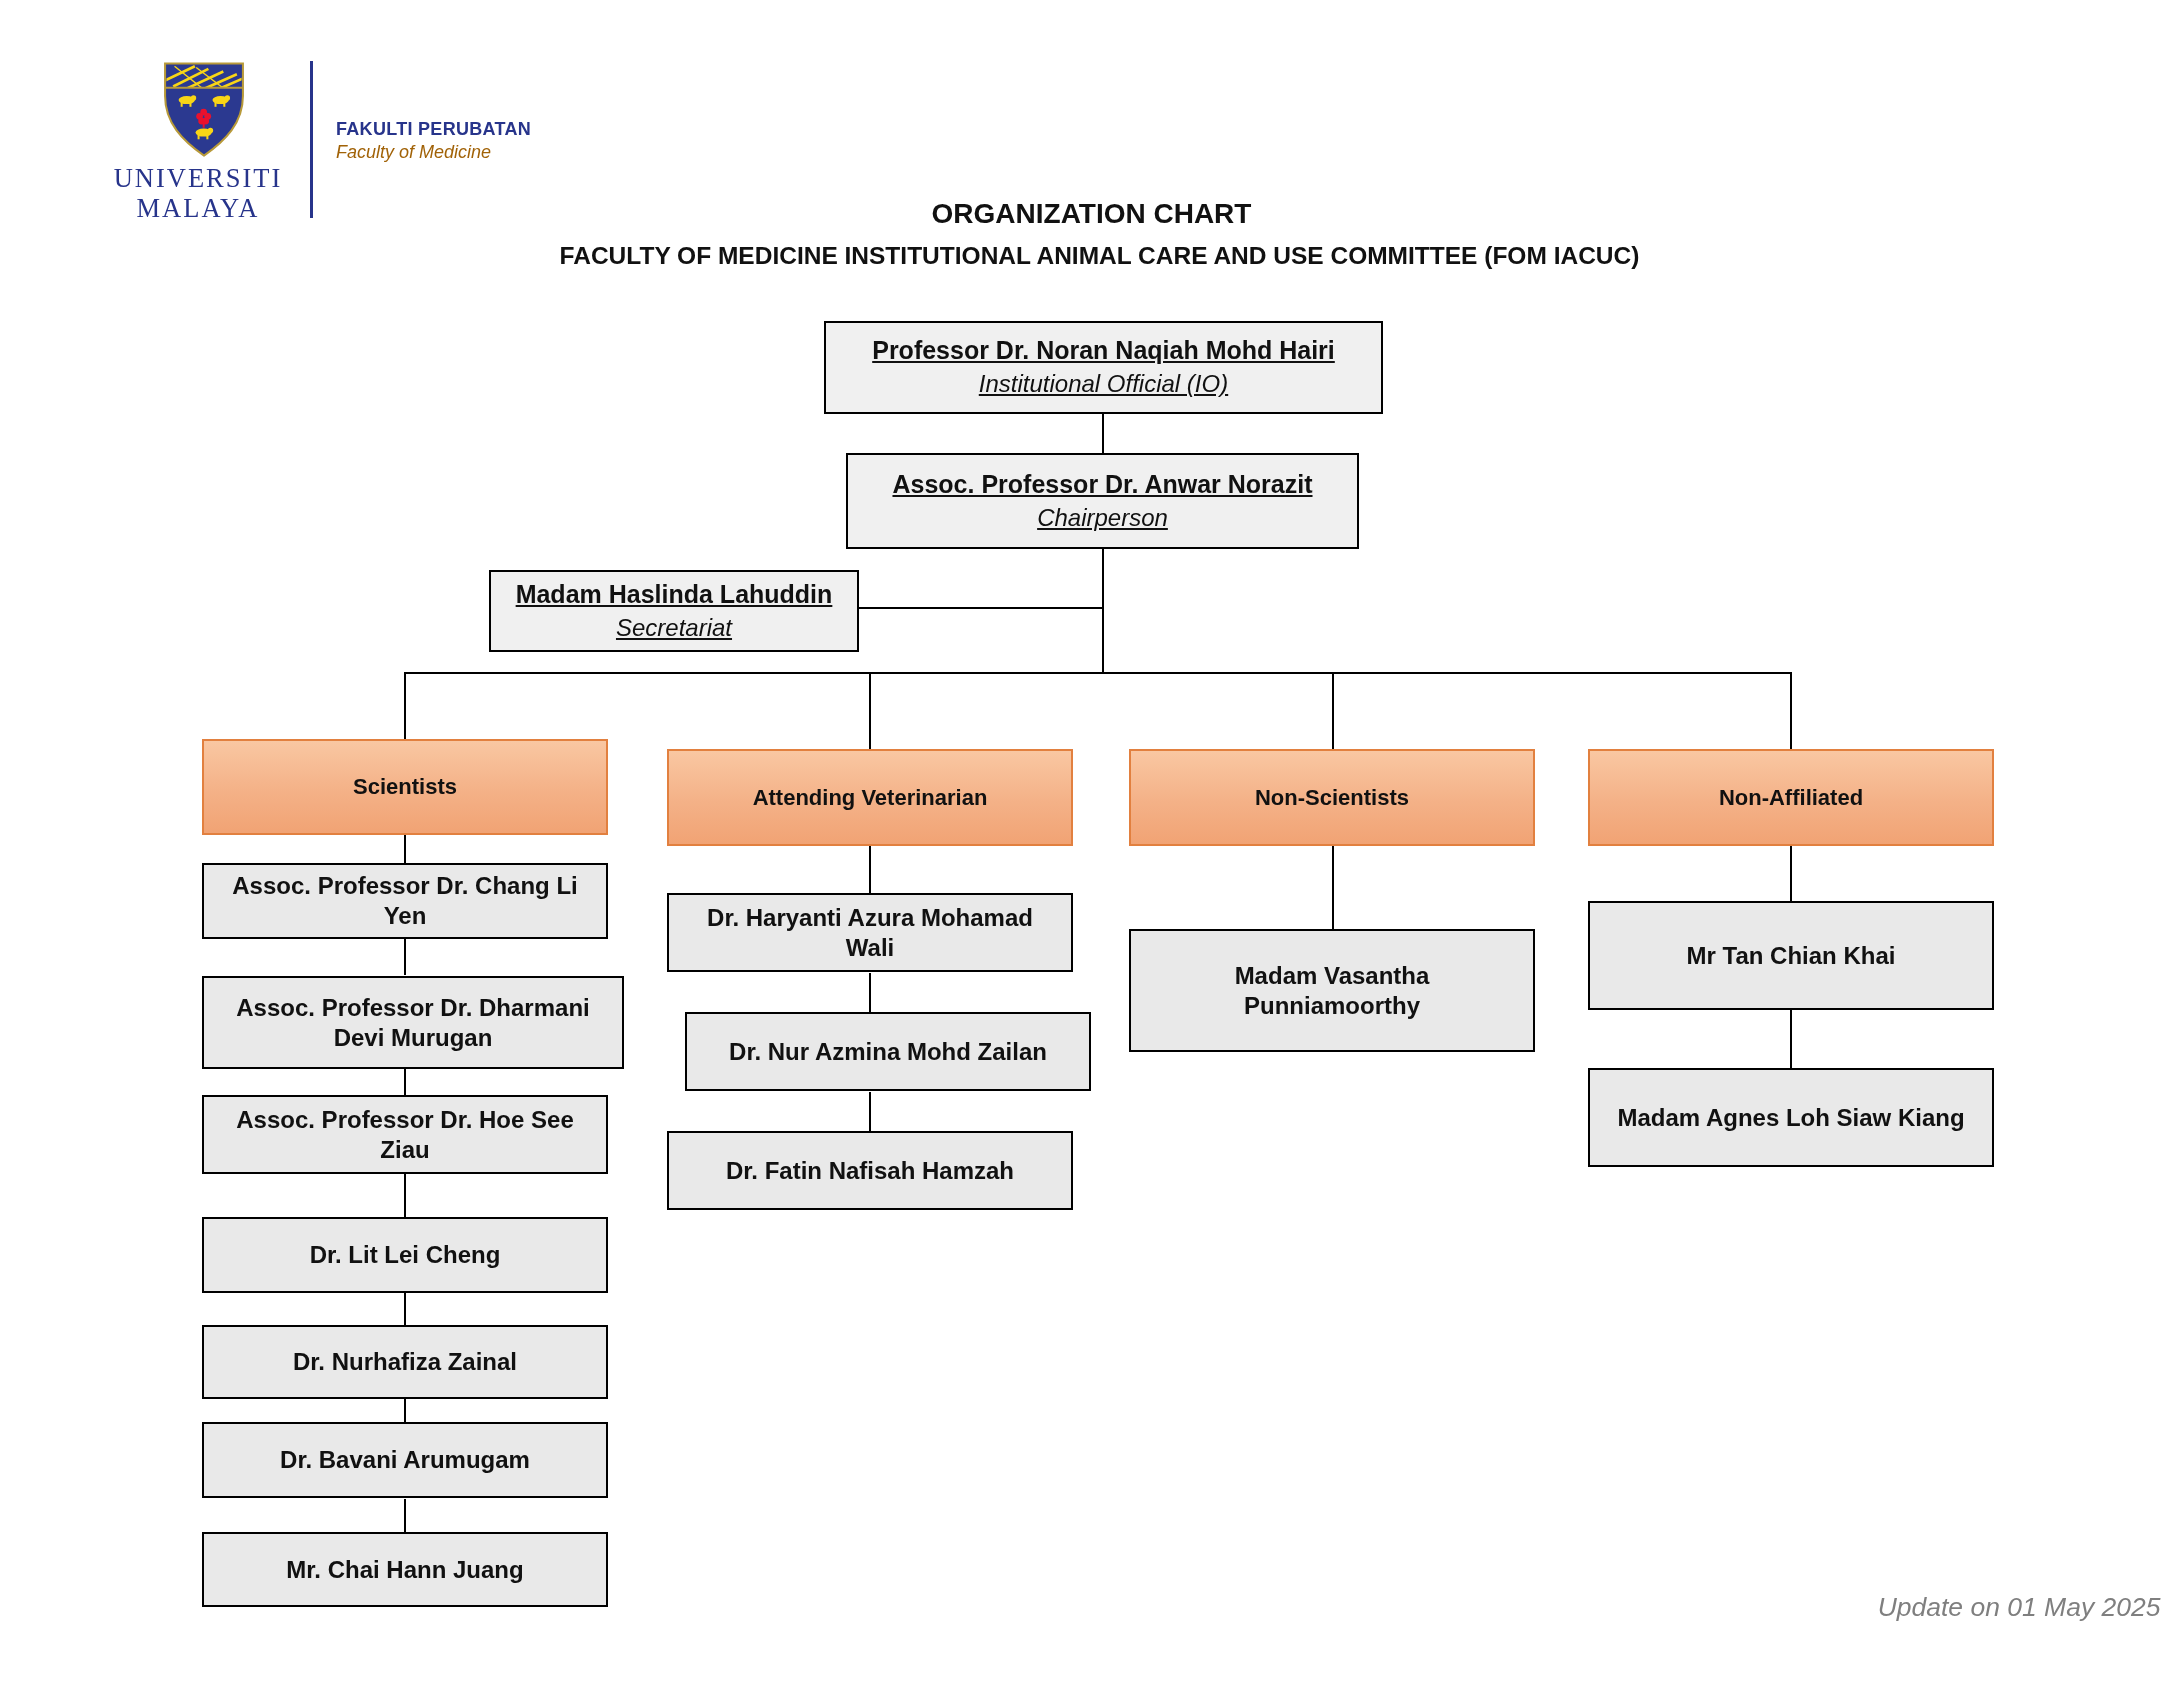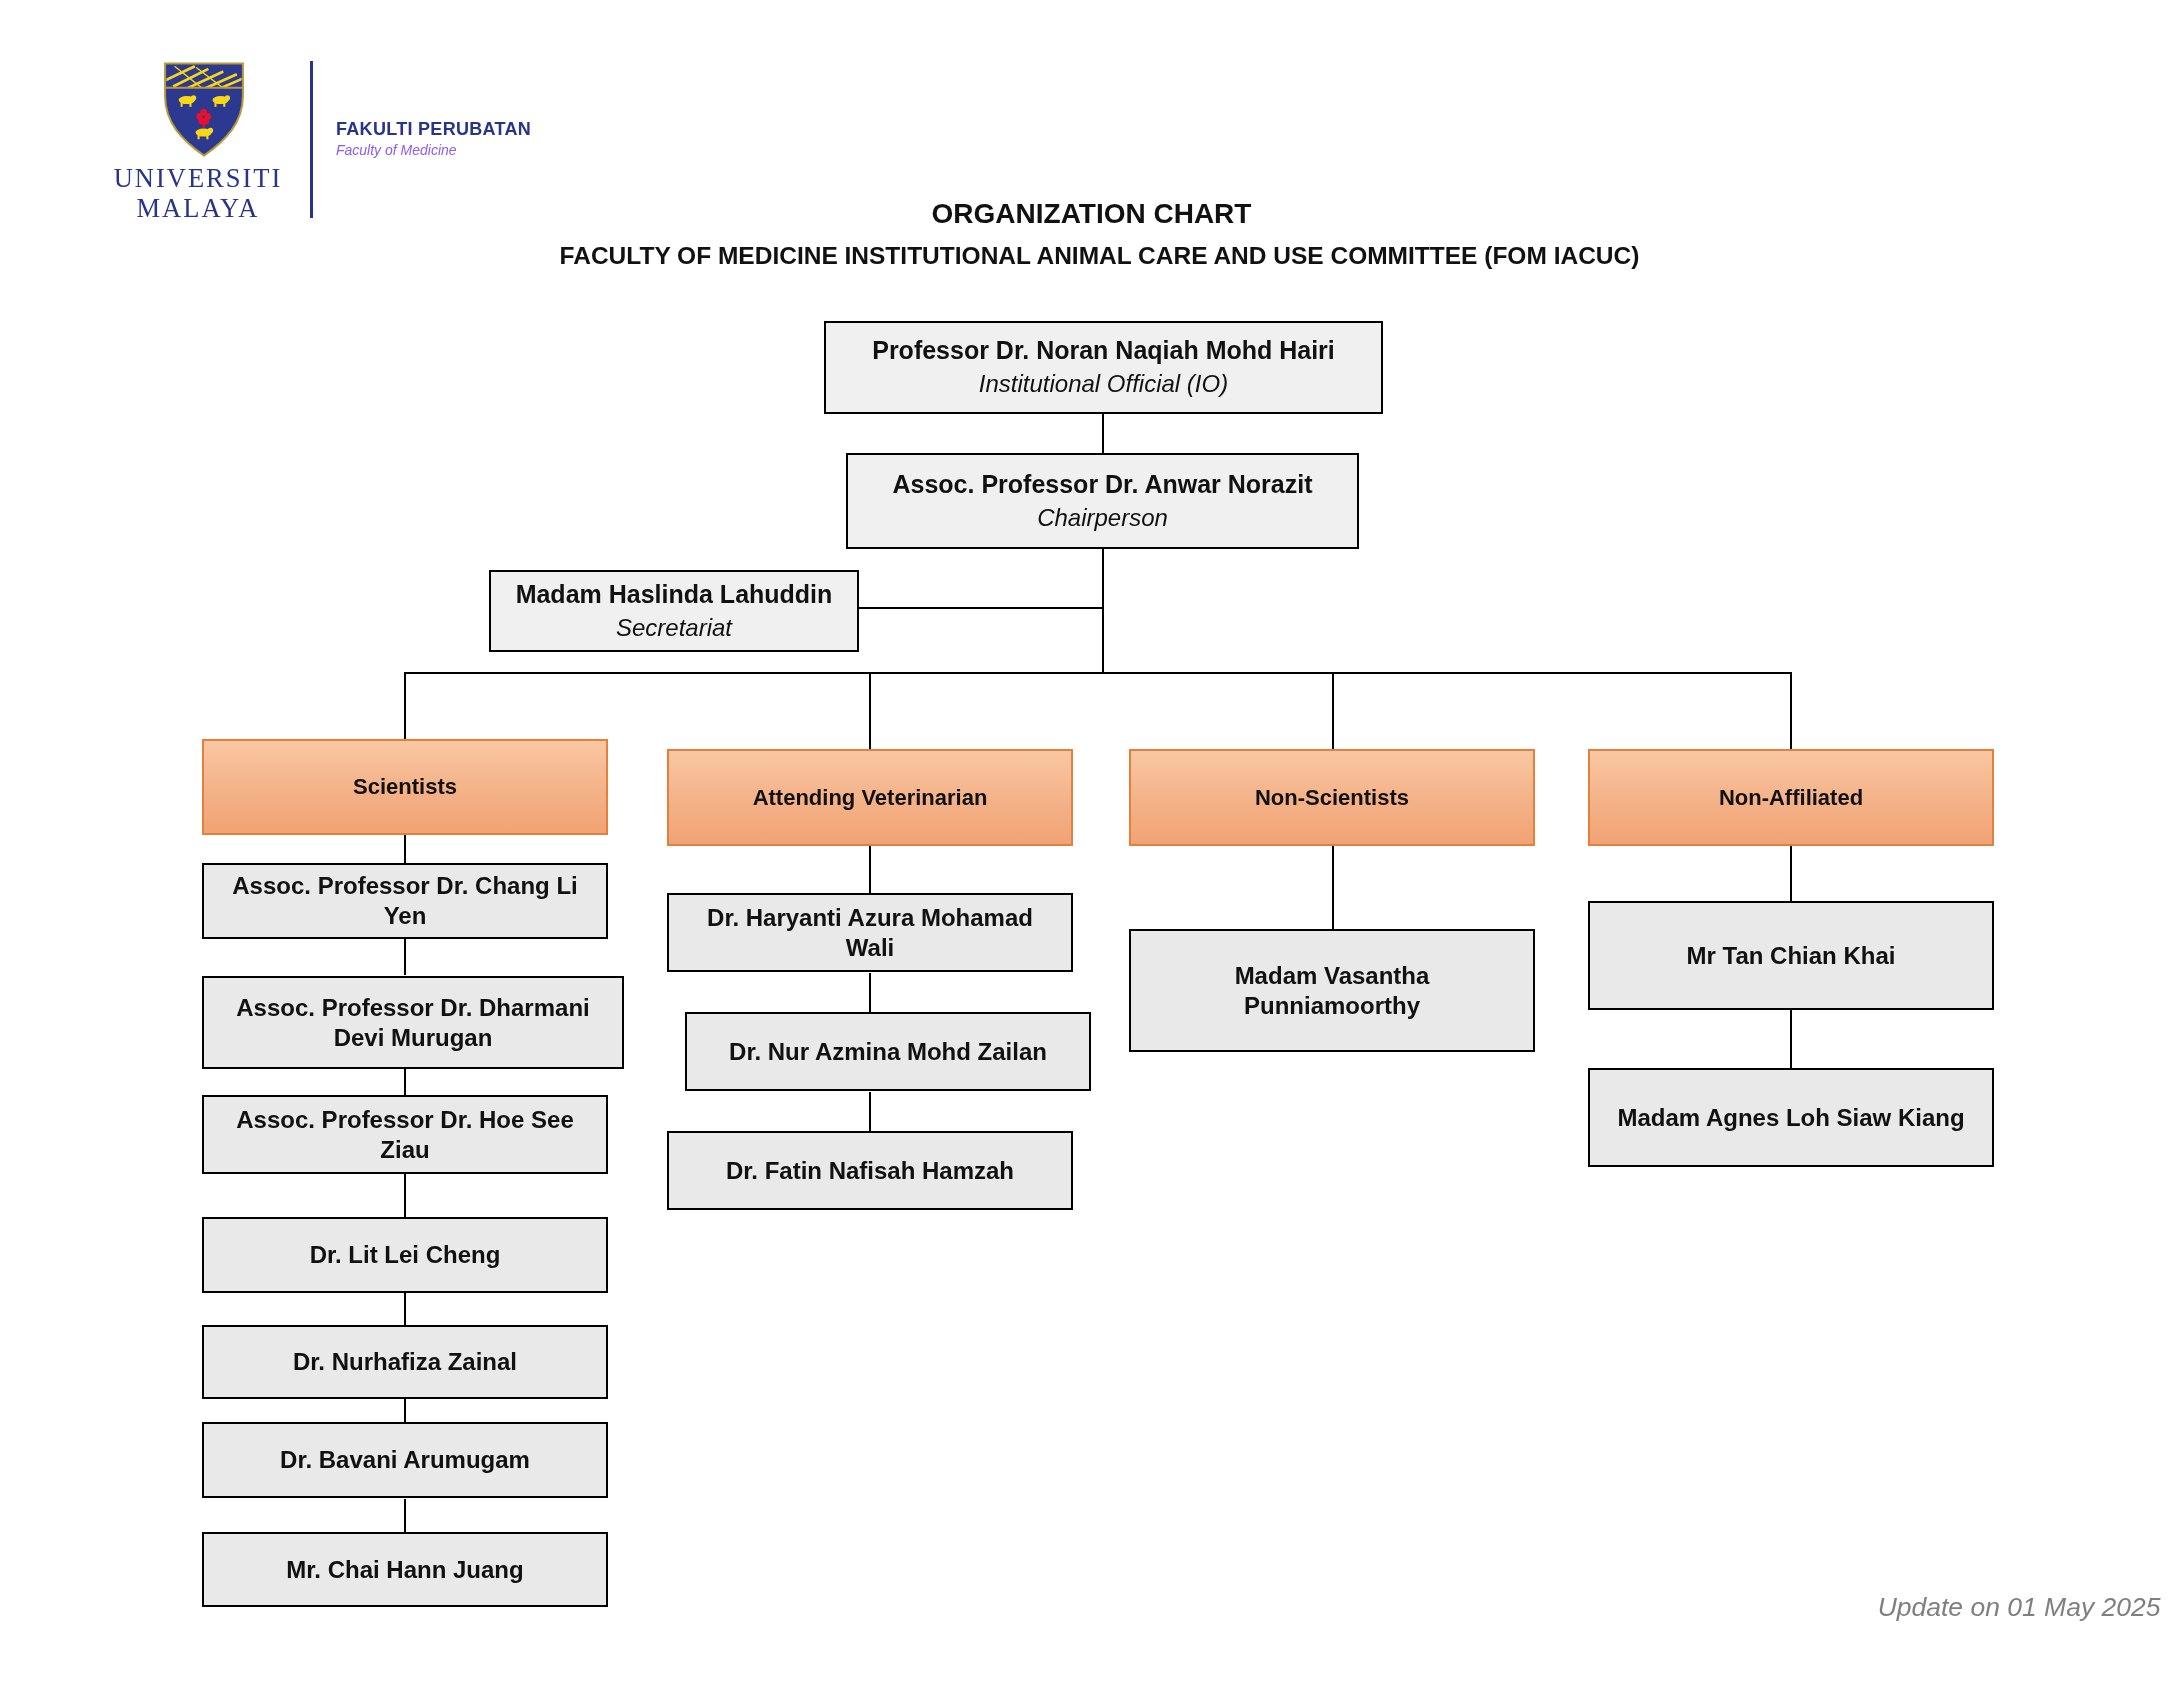--- a/index.html
+++ b/index.html
@@ -6,29 +6,29 @@
   #stage{
     position:relative;width:2183px;height:1687px;background:#ffffff;overflow:hidden;
     font-family:"Liberation Sans",sans-serif;color:#111;
   }
   
   .crest{position:absolute;left:161px;top:60px;width:86px;height:99px;}
   .um-text{position:absolute;left:99px;top:164px;width:198px;text-align:center;
     font-family:"Liberation Serif",serif;color:#27348b;font-size:26.5px;letter-spacing:2px;line-height:1.12;}
   .logo-divider{position:absolute;left:310px;top:61px;width:2.6px;height:157px;background:#27348b;}
   .fac-line1{position:absolute;left:336px;top:119px;color:#27348b;font-weight:bold;font-size:18px;letter-spacing:0.3px;}
-  .fac-line2{position:absolute;left:336px;top:142px;color:#8b5cf6;font-style:italic;font-size:14px;}
+  .fac-line2{position:absolute;left:336px;top:142px;color:#a16207;font-style:italic;font-size:18px;}
   .title1{position:absolute;left:0;top:198px;width:2183px;text-align:center;font-weight:bold;font-size:28px;}
   .title2{position:absolute;left:0;top:242px;width:2183px;text-align:center;font-weight:bold;font-size:24.5px;padding-left:8px;}
   
   .node,.member,.branch{
     position:absolute;box-sizing:border-box;display:flex;flex-direction:column;
     align-items:center;justify-content:center;text-align:center;padding:2.6px 16px;
   }
-  .node{background:#f0f0f0;border:2.6px solid #000;}
+  .node{background:#f0f0f0;border:2.6px solid #000;text-decoration:underline;}
   .node .nm{font-weight:bold;font-size:25px;line-height:1.35;}
   .node .rl{font-style:italic;font-size:24px;line-height:1.35;}
   .member{background:#e9e9e9;border:2.6px solid #000;font-weight:bold;font-size:24px;line-height:1.25;}
   .branch{background:linear-gradient(180deg,#f9c7a2 0%,#f4b187 55%,#f1a374 100%);
     border:2px solid #e2803f;font-weight:bold;font-size:22px;}
   
   .vline{position:absolute;width:2px;background:#000;}
   .hline{position:absolute;height:2px;background:#000;}
   
   .update-note{position:absolute;right:22.5px;top:1592px;font-style:italic;font-size:26.5px;color:#7f7f7f;}

